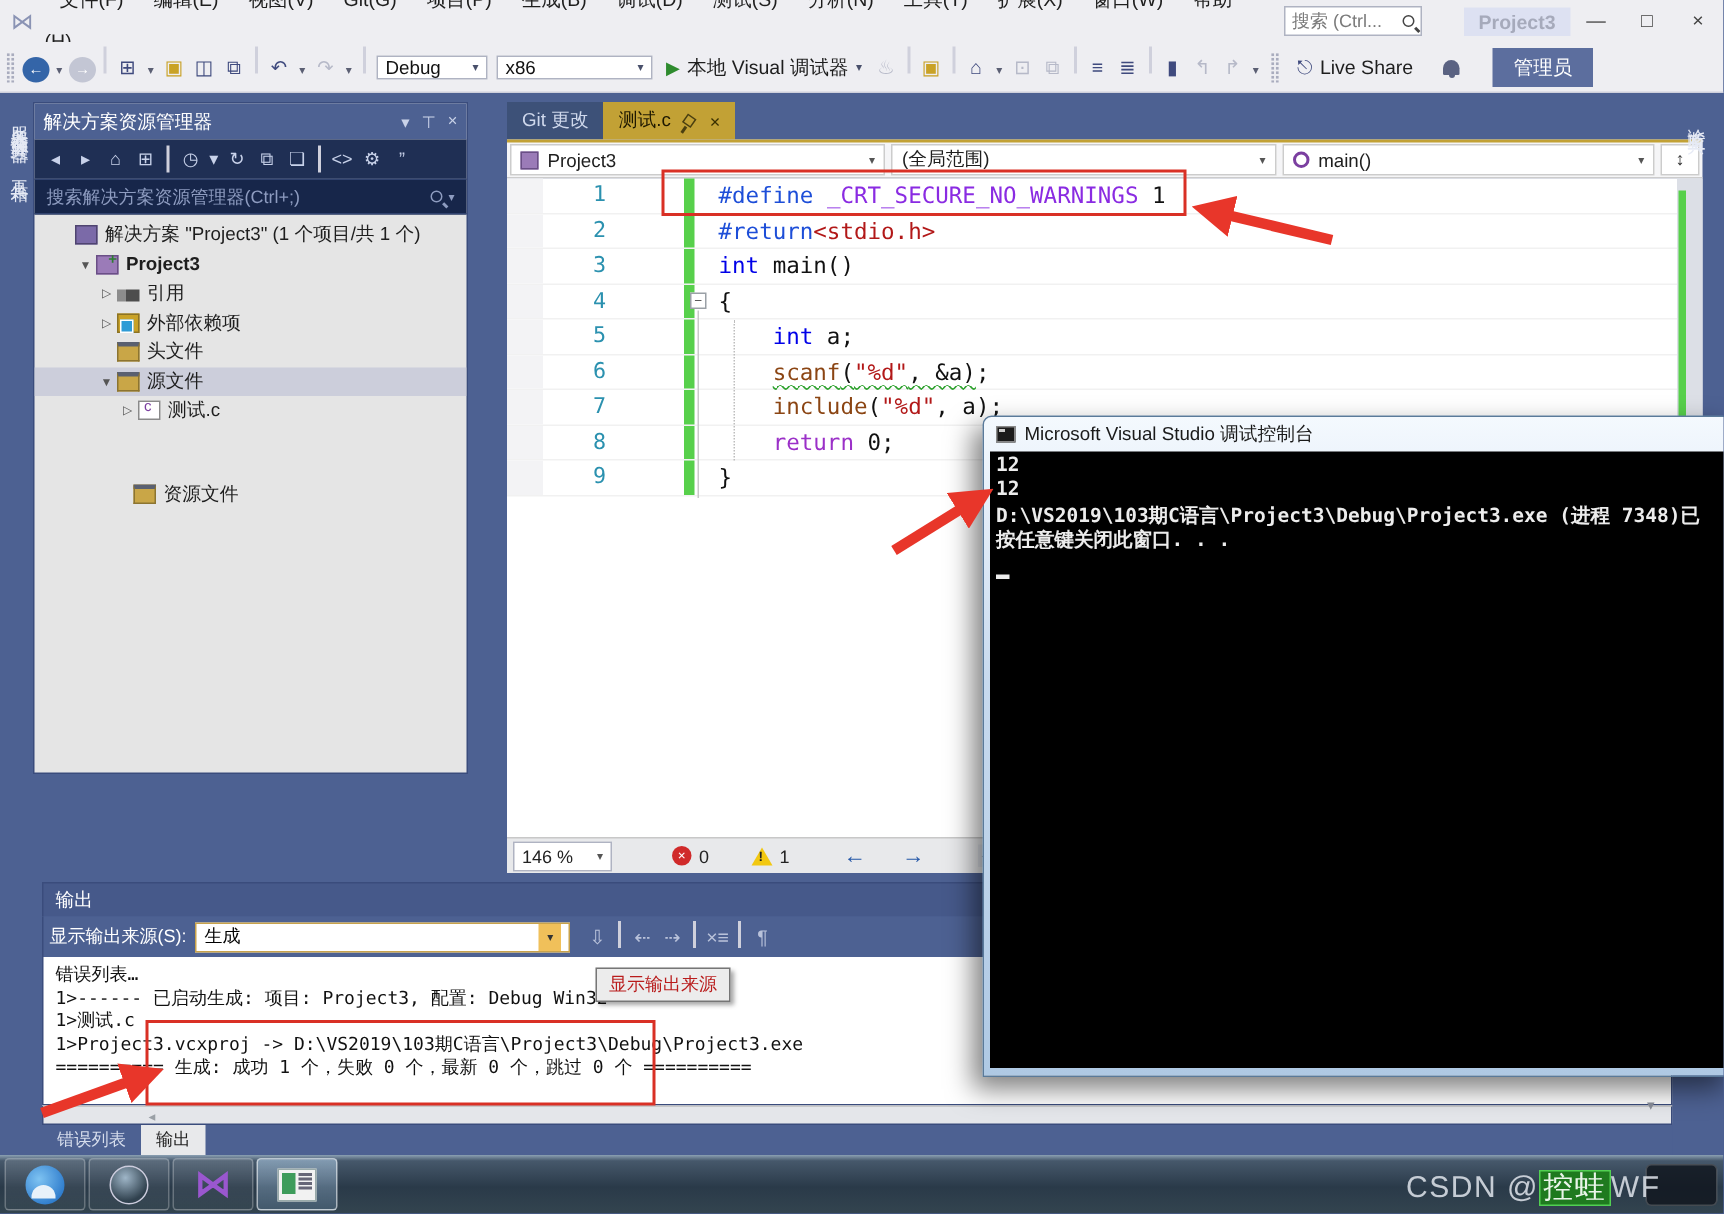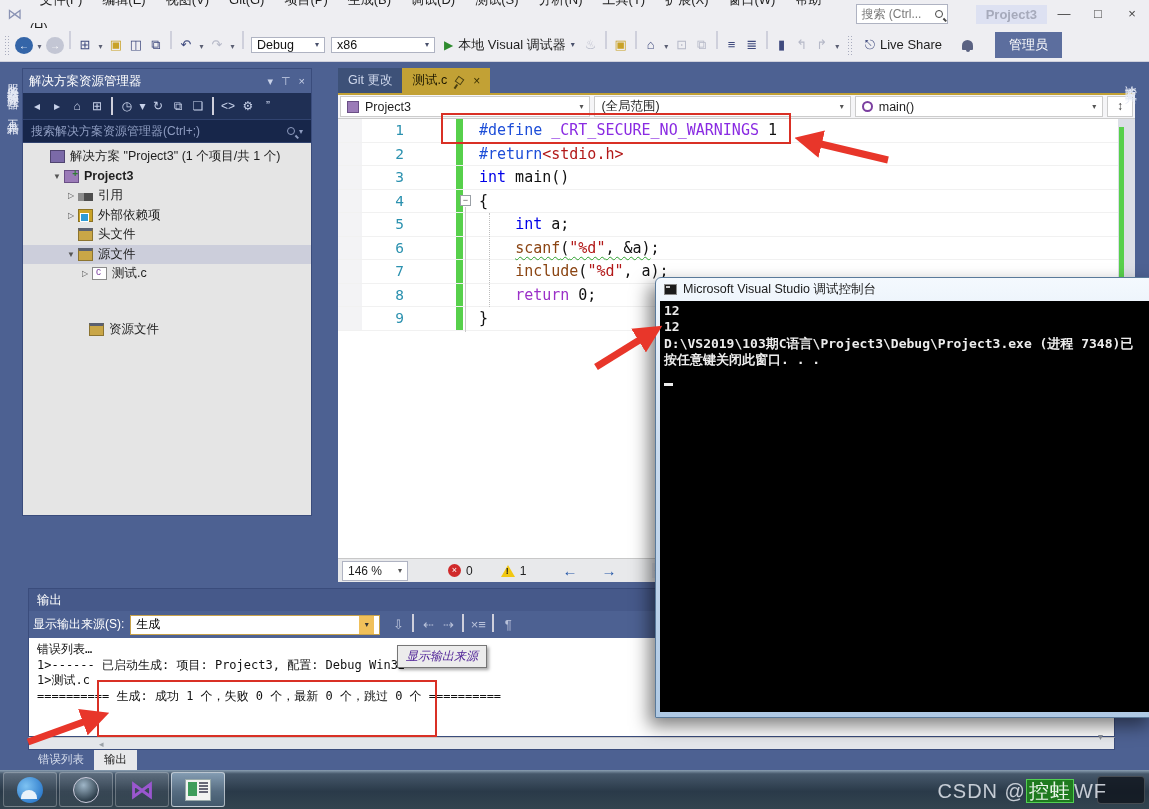--- a/index.html
+++ b/index.html
@@ -123,21 +123,21 @@
   #source-combo .dd { margin-left:auto; width:15px; height:18px; background:#F0C05A; color:#333; font-size:8px; text-align:center; line-height:18px; }
   #out-icons { display:flex; margin-left:8px; }
   #out-icons .tbi { color:#B9C2DA; }
   #output-body { flex:1; background:#fff; border:1px solid #3A4C7C; border-top:none; overflow:hidden; padding:3px 0 0 8px; position:relative; }
   .out-line { font-family:"DejaVu Sans Mono",monospace; font-size:12px; height:15.5px; color:#111; white-space:pre; }
   #out-hscroll { height:13px; background:#E4E6EA; border:1px solid #3A4C7C; border-top:1px solid #C8C8C8; position:relative; }
   #out-hscroll .sc-left { position:absolute; left:70px; top:1px; color:#9aa0a6; font-size:9px; }
   #out-tabs { height:20px; display:flex; }
   .out-tab { padding:2px 10px; font-size:11.5px; color:#D6DDEC; }
   .out-tab.active { background:#E8E9EB; color:#222; }
-  #tooltip { left:397px; top:645px; background:#ECECEC; border:1px solid #767676; box-shadow:2px 2px 3px rgba(0,0,0,.35); font-size:12px; color:#4c1d95; padding:2px 8px; z-index:40;font-style:italic; }
+  #tooltip { left:397px; top:645px; background:#ECECEC; border:1px solid #767676; box-shadow:2px 2px 3px rgba(0,0,0,.35); font-size:12px; color:#b91c1c; padding:2px 8px; z-index:40; }
 
   
   #console-win { left:655px; top:277px; width:500px; height:441px; z-index:50; border-radius:6px 0 0 0;
     background:linear-gradient(180deg,#F4F9FE,#C8DAEE 40%,#AFC9E4); box-shadow:-6px 8px 18px rgba(0,0,0,.5); border:1px solid #5A7A9A; }
   #console-title { height:22px; display:flex; align-items:center; padding:0 8px; font-size:12.5px; color:#1a1a1a; }
   #console-title .cicon { width:13px; height:11px; background:#1b1b1b; border:1px solid #888; margin-right:6px; position:relative; }
   #console-title .cicon::after { content:""; position:absolute; left:1px; top:1px; width:4px; height:2px; background:#ccc; }
   #console-body { position:absolute; left:4px; top:23px; right:0; bottom:5px; background:#000; padding:2px 0 0 4px; }
   .con-line { font-family:"DejaVu Sans Mono",monospace; font-size:13px; font-weight:bold; color:#ECECEC; height:16px; white-space:pre; }
   #con-cursor { width:9px; height:3px; background:#ECECEC; margin-top:16px; }
@@ -380,20 +380,21 @@
         <span class="tbi">×≡</span>
         <span class="tbi sep"></span>
         <span class="tbi">¶</span>
       </div>
   </div>
   <div id="output-body">
     <div id="output-lines">
         <div class="out-line">错误列表…</div>
         <div class="out-line">1&gt;------ 已启动生成: 项目: Project3, 配置: Debug Win32 ------</div>
         <div class="out-line">1&gt;测试.c</div>
+        <div class="out-line">1&gt;Project3.vcxproj -&gt; D:\VS2019\103期C语言\Project3\Debug\Project3.exe</div>
         <div class="out-line">========== 生成: 成功 1 个，失败 0 个，最新 0 个，跳过 0 个 ==========</div>
       </div>
   </div>
   <div id="out-hscroll">
     <span class="sc-left">◂</span>
   </div>
   <div id="out-tabs">
       <div class="out-tab">错误列表</div>
       <div class="out-tab active">输出</div>
     </div>

